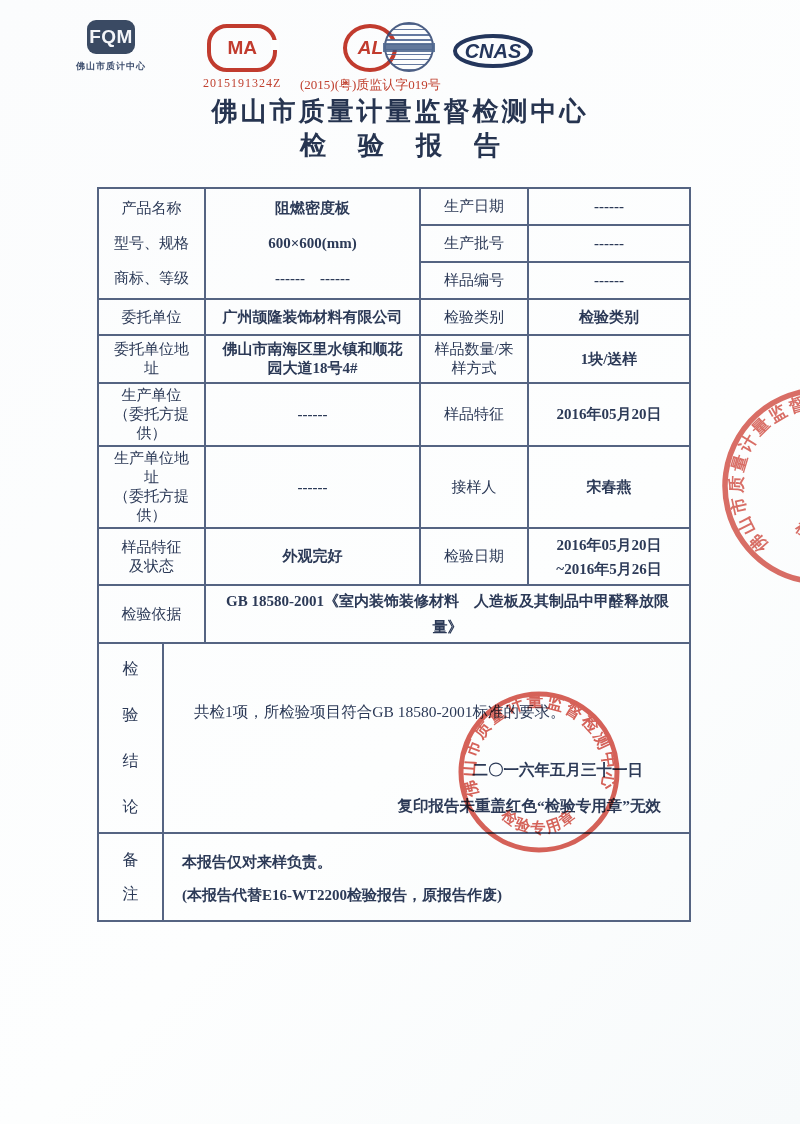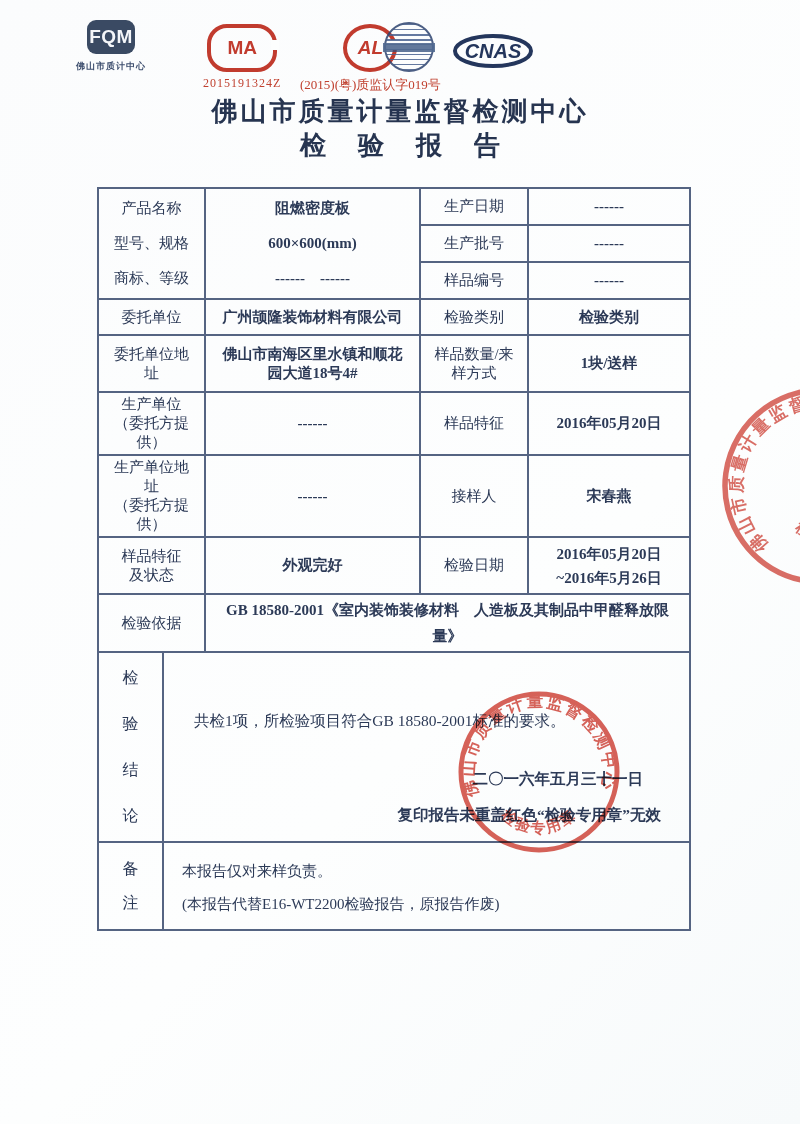--- a/index.html
+++ b/index.html
@@ -65,21 +65,21 @@
   td.lbl{text-align:center;white-space:pre-line;}
   td.val{font-weight:600;}
   td.c{text-align:center;}
   td.l{text-align:center;padding-left:12px;}
   .lh36{line-height:35px;white-space:pre-line;}
   td.vert{white-space:pre-line;text-align:center;font-size:16px;}
   .concl-cell{position:relative;}
   .concl-text{position:absolute;left:30px;top:58px;font-weight:400;font-size:15.5px;}
   .concl-date{position:absolute;right:46px;top:116px;font-weight:600;font-size:15.5px;}
   .concl-note{position:absolute;right:28px;top:152px;font-weight:600;font-size:15.5px;text-align:center;}
-  .remarks-cell{padding:12px 8px 8px 18px;line-height:33px;font-weight:400;}
+  .remarks-cell{padding:12px 8px 8px 18px;line-height:33px;font-weight:700;}
   .remarks-cell div{white-space:pre-line;}
   
   .sig-row{position:absolute;left:104px;top:900px;width:600px;height:40px;
     display:flex;align-items:center;font-size:15px;font-weight:bold;color:#2c3a57;}
   .sig-row .t{white-space:nowrap;}
   .sig-row .title-small{font-weight:normal;font-size:14px;margin:0 10px 0 2px;}
   .sig-svg{flex:none;margin:0 2px;}
   
   .stamp{position:absolute;pointer-events:none;mix-blend-mode:multiply;}
   .stamp-center{left:444px;top:684px;}
@@ -147,21 +147,21 @@
       <tr style="height:36px">
         <td class="lbl">样品编号</td>
         <td class="val c">------</td>
       </tr>
       <tr style="height:36px">
         <td class="lbl">委托单位</td>
         <td class="val l">广州颉隆装饰材料有限公司</td>
         <td class="lbl">检验类别</td>
         <td class="val c">检验类别</td>
       </tr>
-      <tr style="height:57px">
+      <tr style="height:48px">
         <td class="lbl">委托单位地址</td>
         <td class="val l">佛山市南海区里水镇和顺花园大道18号4#</td>
         <td class="lbl">样品数量/来样方式</td>
         <td class="val c">1块/送样</td>
       </tr>
       <tr style="height:54px">
         <td class="lbl">生产单位
 （委托方提供）</td>
         <td class="val l">------</td>
         <td class="lbl">样品特征</td>

